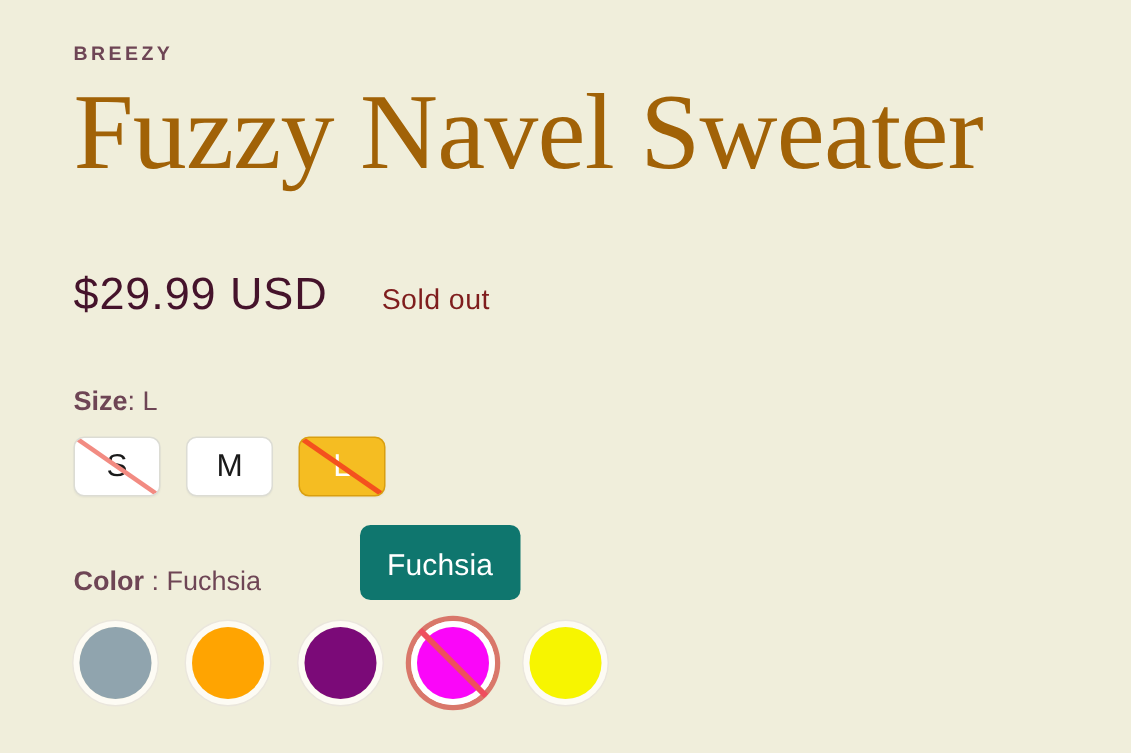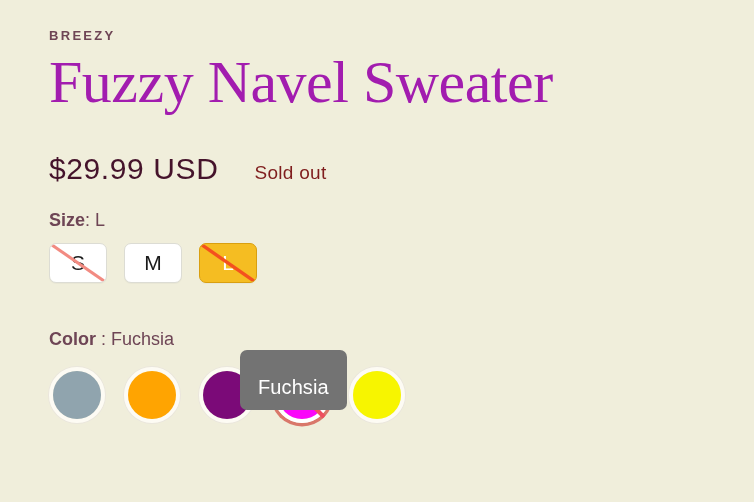--- a/index.html
+++ b/index.html
@@ -31,50 +31,51 @@
     letter-spacing: 2.3px;
     color: #6e4555;
     text-transform: uppercase;
     line-height: 1.2;
   }
 
   
   .product-title {
     margin-top: 7px;
     font-family: "Liberation Serif", "DejaVu Serif", serif;
-    font-size: 60px;
+    font-size: 72px;
     font-weight: 400;
     line-height: 1.05;
-    color: #a21caf;
+    color: #a16207;
     letter-spacing: -0.5px;
     white-space: nowrap;
   }
 
   
   .price-row {
     margin-top: 38px;
     display: flex;
     align-items: baseline;
     gap: 36px;
   }
   .price {
     font-size: 30px;
     font-weight: 400;
     letter-spacing: 0.6px;
     color: #45132b;
+    margin-top: 16px;
   }
   .availability {
     font-size: 19px;
     font-weight: 400;
     letter-spacing: 0.3px;
     color: #7f1d1d;
   }
 
   
-  .option-group { margin-top: 24px; }
+  .option-group { margin-top: 43px; }
   .option-group.color-group { margin-top: 46px; }
 
   .option-legend {
     font-size: 18px;
     color: #6e4555;
     line-height: 1.2;
   }
   .option-legend .legend-name { font-weight: 700; }
   .option-legend .legend-value { font-weight: 400; }
 
@@ -159,24 +160,24 @@
   .color-swatch .strike-circle line {
     stroke: #ef4e5e;
     stroke-width: 4;
   }
 
   
   .color-tooltip {
     position: absolute;
     left: 240px;
     top: 350px;
-    background: #737373;
+    background: #0f766e;
     color: #ffffff;
     font-size: 20px;
-    padding: 26px 18px 11px;
+    padding: 16px 18px 11px;
     border-radius: 7px;
     white-space: nowrap;
     z-index: 10;
     letter-spacing: 0.1px;
   }
 </style>
 </head>
 <body>
 
 <div class="product-page">

